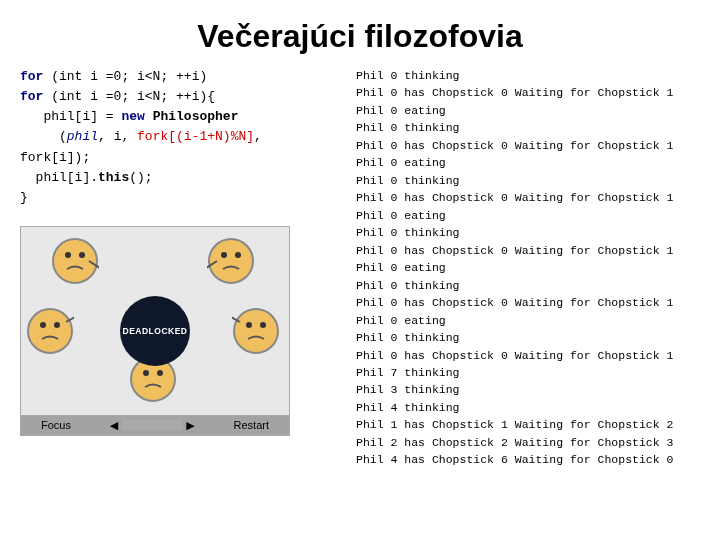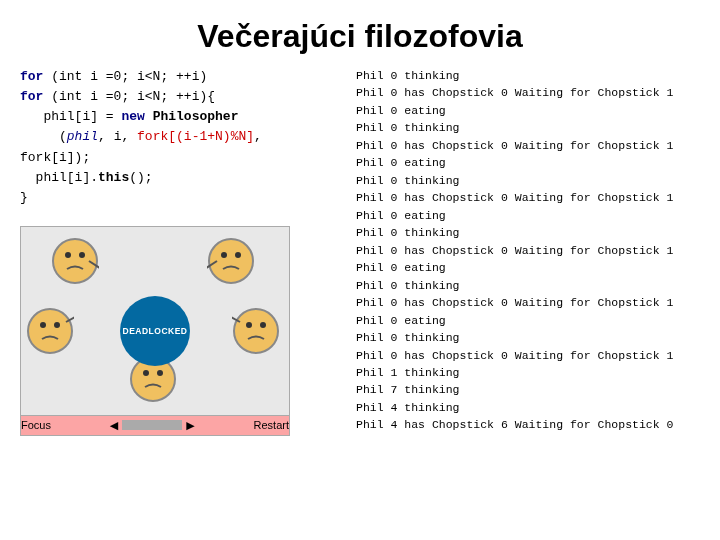--- a/index.html
+++ b/index.html
@@ -62,46 +62,46 @@
       width: 52px;
       height: 52px;
     }
 
     
     .deadlock-center {
       position: absolute;
       width: 70px;
       height: 70px;
       border-radius: 50%;
-      background: #0369a1;
+      background: #0f172a;
       top: 50%;
       left: 50%;
       transform: translate(-50%, -50%);
       display: flex;
       align-items: center;
       justify-content: center;
       color: white;
       font-weight: bold;
       font-size: 8.5px;
       text-align: center;
       letter-spacing: 0.5px;
     }
 
     .diagram-footer {
       position: absolute;
       bottom: 0;
       left: 0;
       right: 0;
       height: 20px;
-      background: #fca5a5;
+      background: #a3a3a3;
       border-top: 1px solid #aaa;
       display: flex;
       align-items: center;
       justify-content: space-between;
-      padding: 0 0;
+      padding: 0 20px;
       font-size: 11px;
     }
 
     .right-panel {
       flex: 1;
       font-family: 'Courier New', monospace;
       font-size: 11.5px;
       line-height: 1.52;
       color: #000;
       overflow: hidden;
@@ -206,18 +206,20 @@
       <div class="log-line">Phil 0 has Chopstick 0 Waiting for Chopstick 1</div>
       <div class="log-line">Phil 0 eating</div>
       <div class="log-line">Phil 0 thinking</div>
       <div class="log-line">Phil 0 has Chopstick 0 Waiting for Chopstick 1</div>
       <div class="log-line">Phil 0 eating</div>
       <div class="log-line">Phil 0 thinking</div>
       <div class="log-line">Phil 0 has Chopstick 0 Waiting for Chopstick 1</div>
       <div class="log-line">Phil 0 eating</div>
       <div class="log-line">Phil 0 thinking</div>
       <div class="log-line">Phil 0 has Chopstick 0 Waiting for Chopstick 1</div>
-      <div class="log-line">Phil 1 thinking</div>
       <div class="log-line">Phil 7 thinking</div>
+      <div class="log-line">Phil 3 thinking</div>
       <div class="log-line">Phil 4 thinking</div>
+      <div class="log-line">Phil 1 has Chopstick 1 Waiting for Chopstick 2</div>
+      <div class="log-line">Phil 2 has Chopstick 2 Waiting for Chopstick 3</div>
       <div class="log-line">Phil 4 has Chopstick 6 Waiting for Chopstick 0</div>
     </div>
 </div>
 
 </body></html>

